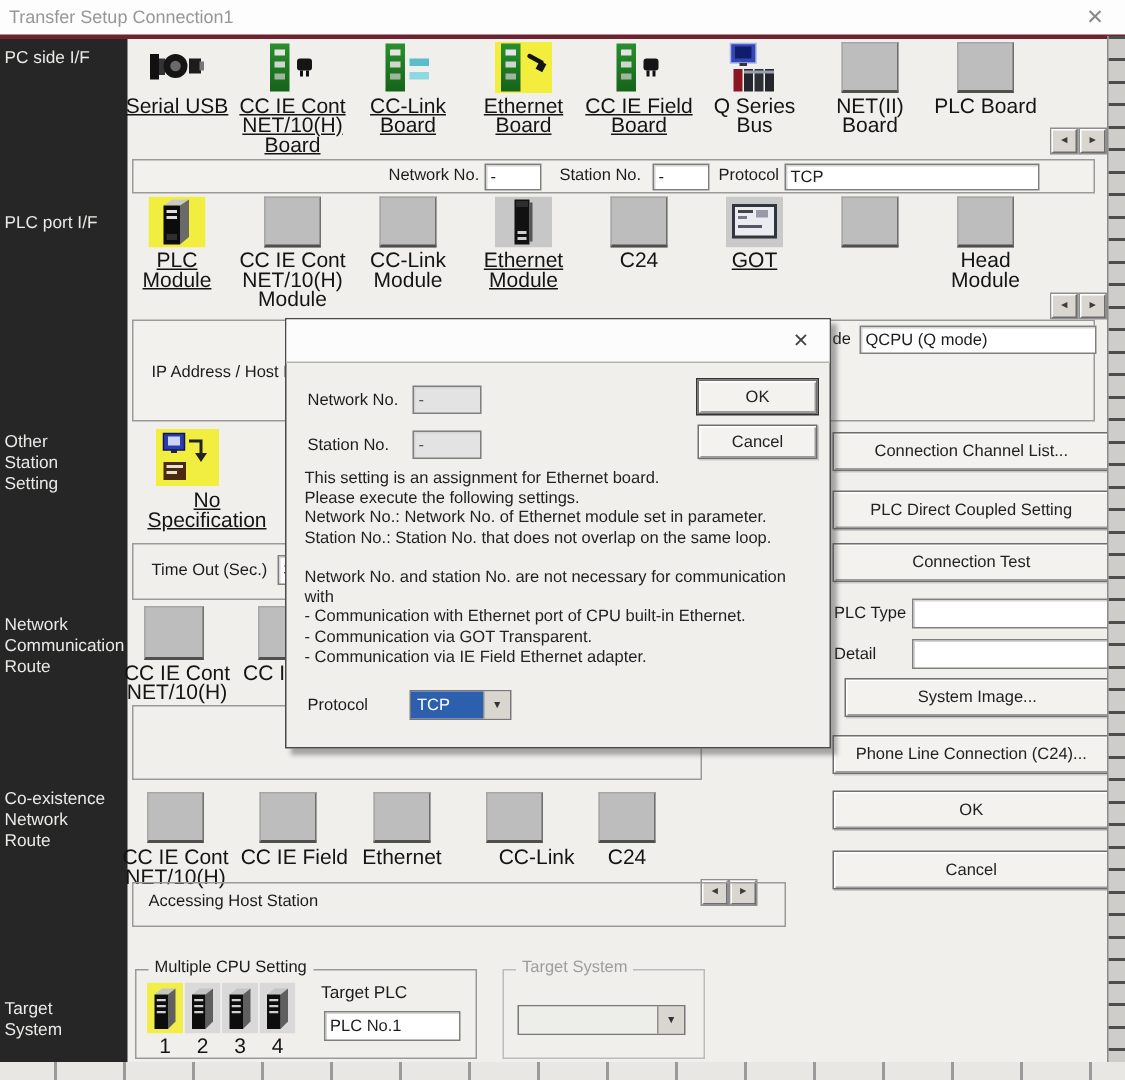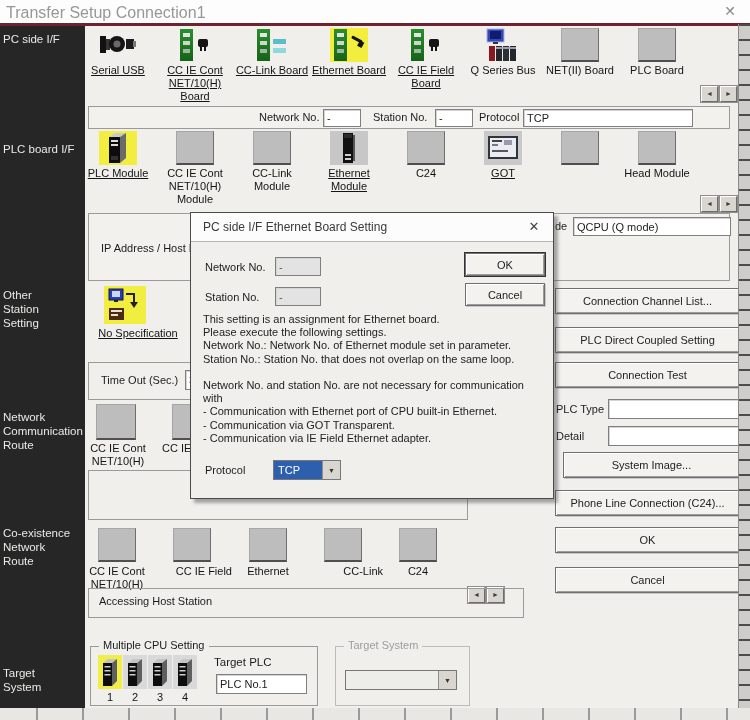--- a/index.html
+++ b/index.html
@@ -3,30 +3,30 @@
 <meta charset="utf-8">
 <style>
   html,body{margin:0;padding:0}
   body{width:750px;height:720px;position:relative;overflow:hidden;
        font-family:"Liberation Sans",sans-serif;font-size:11px;color:#1c1c1c;
        background:#f1efec;}
   .abs{position:absolute}
   .pre{white-space:pre-line}
   
   #titlebar{position:absolute;left:0;top:0;width:750px;height:23px;background:#fdfdfd;}
-  #title-text{position:absolute;left:6px;top:4px;font-size:16px;color:#979797;}
+  #title-text{position:absolute;left:6px;top:4px;font-size:12px;color:#979797;}
   #win-close{position:absolute;left:720px;top:2px;width:20px;height:18px;color:#8a8a8a;
              font-size:14px;text-align:center;line-height:18px;cursor:default}
   #title-line{position:absolute;left:0;top:23px;width:750px;height:3px;background:#6e2430;}
   
   #sidebar{position:absolute;left:0;top:26px;width:85px;height:682px;background:#262626;}
   .side-lbl{position:absolute;left:3px;color:#e9e9e6;font-size:11.5px;line-height:14px}
   
   .row-item{position:absolute;width:76px;display:flex;flex-direction:column;align-items:center;gap:2px;text-align:center}
-  .cap{font-size:11px;line-height:13px;color:#141414}
+  .cap{font-size:14px;line-height:13px;color:#141414}
   .u{text-decoration:underline}
   .icon-plain{width:38px;height:34px;background:#bdbdbd;border:1px solid #a6a6a6;
               border-bottom:2px solid #4f4f4f;border-right:1px solid #6e6e6e;box-sizing:border-box}
   .board{position:relative;width:38px;height:34px}
   .board.sel{background:#f3ee3e}
   .pcb{position:absolute;left:4px;top:1px;width:13px;height:32px;background:linear-gradient(180deg,#2a8f2e,#156318)}
   .pcb .chips{position:absolute;left:3px;top:4px;width:7px;height:4px;background:#e4e4e4;
               box-shadow:0 8px 0 #cdd7cd,0 16px 0 #9fb59f}
   .plug{position:absolute;left:22px;top:11px;width:10px;height:8px;background:#151515;border-radius:2px}
   .plug::after{content:"";position:absolute;left:2px;top:8px;width:2px;height:4px;background:#111;box-shadow:4px 0 0 #111}
@@ -74,21 +74,21 @@
 <body>
 
 <div id="titlebar">
   <span id="title-text">Transfer Setup Connection1</span>
   <span id="win-close">✕</span>
 </div>
 <div id="title-line"></div>
 
 <div id="sidebar">
   <div class="side-lbl pre" style="top:6px">PC side I/F</div>
-  <div class="side-lbl pre" style="top:116px">PLC board I/F</div>
+  <div class="side-lbl pre" style="top:116px">PLC port I/F</div>
   <div class="side-lbl pre" style="top:262px">Other
 Station
 Setting</div>
   <div class="side-lbl pre" style="top:384px">Network
 Communication
 Route</div>
   <div class="side-lbl pre" style="top:500px">Co-existence
 Network
 Route</div>
   <div class="side-lbl pre" style="top:640px">Target
@@ -358,21 +358,20 @@
 <div class="combo" style="left:345px;top:670px;width:112px;height:20px;background:#ededea">
   <div class="sel" style="background:#ededea;color:#888"></div>
   <div class="drop">▼</div>
 </div>
 
 <div id="strip-right"></div>
 <div id="strip-bottom"></div>
 
 <div id="modal">
   <div id="modal-titlebar">
-    <span id="modal-title">PC side I/F Ethernet Board Setting</span>
     <span id="modal-close">✕</span>
   </div>
   <span class="abs" style="left:14px;top:48px">Network No.</span>
   <div class="field dis" style="left:84px;top:44px;width:46px;height:19px">-</div>
   <span class="abs" style="left:14px;top:78px">Station No.</span>
   <div class="field dis" style="left:84px;top:74px;width:46px;height:19px">-</div>
   <div class="btn default" style="left:274px;top:40px;width:80px;height:23px">OK</div>
   <div class="btn" style="left:274px;top:70px;width:80px;height:23px">Cancel</div>
   <div id="modal-desc" class="pre">This setting is an assignment for Ethernet board.
 Please execute the following settings.

